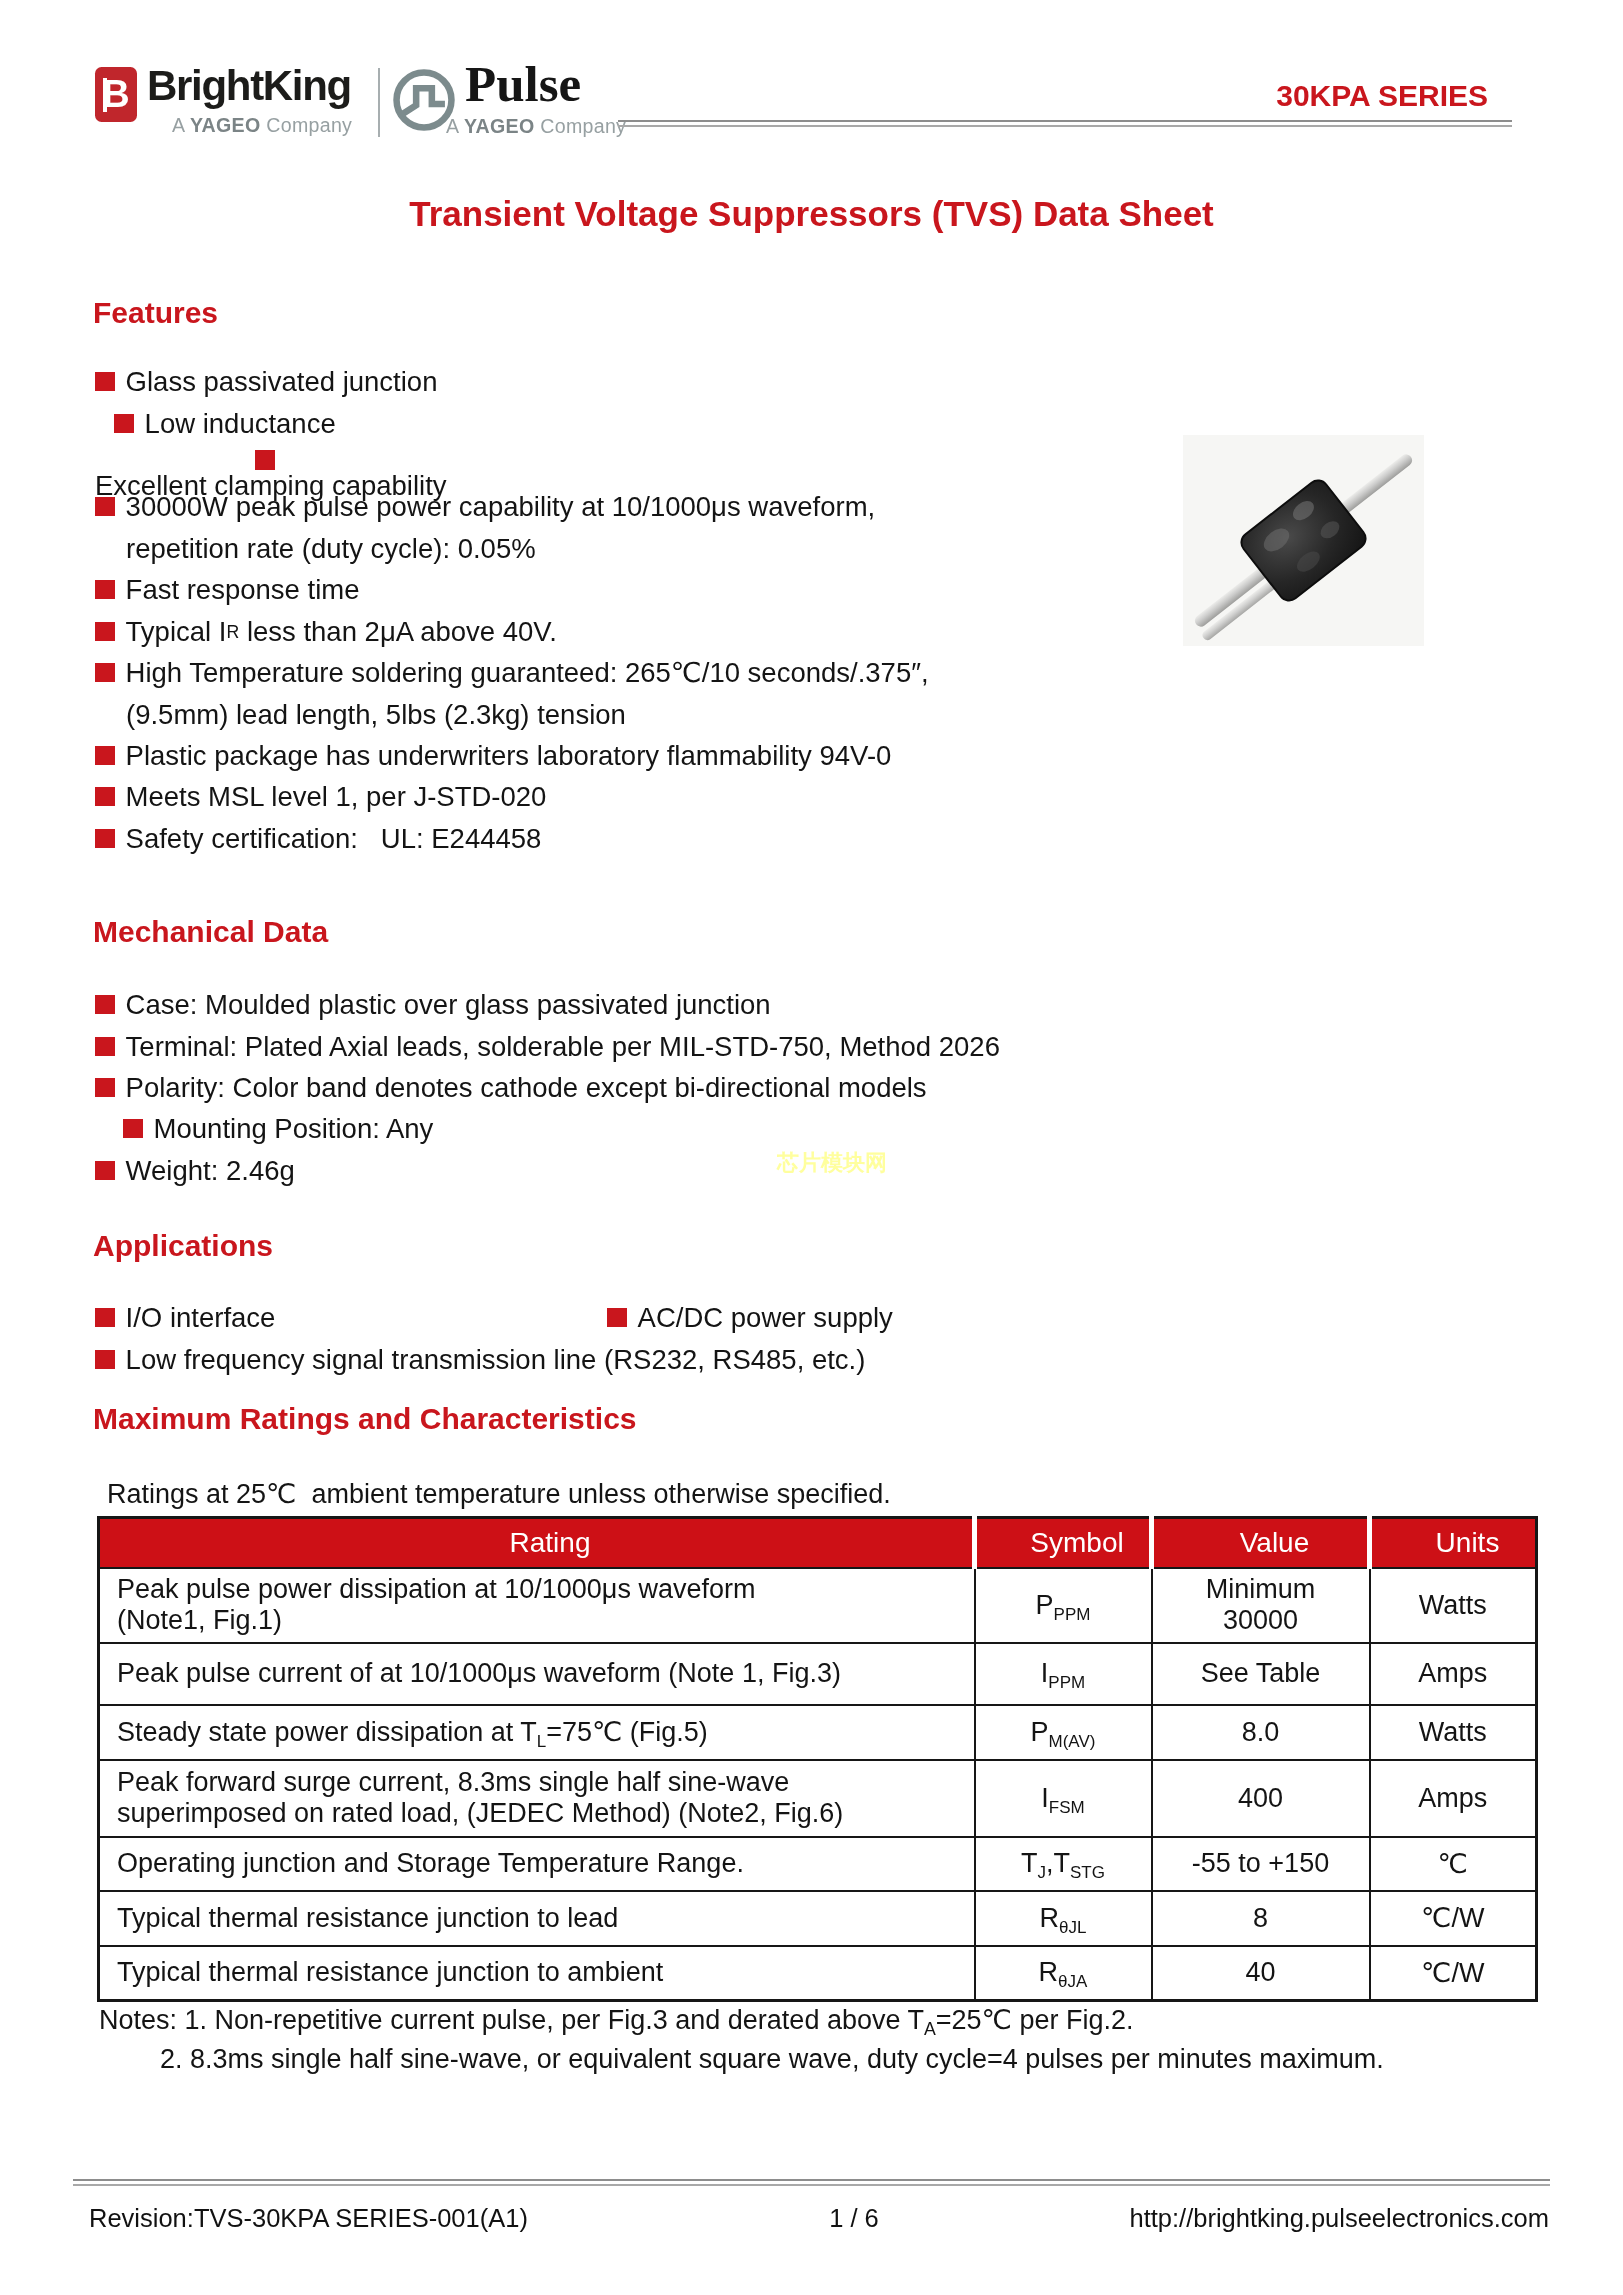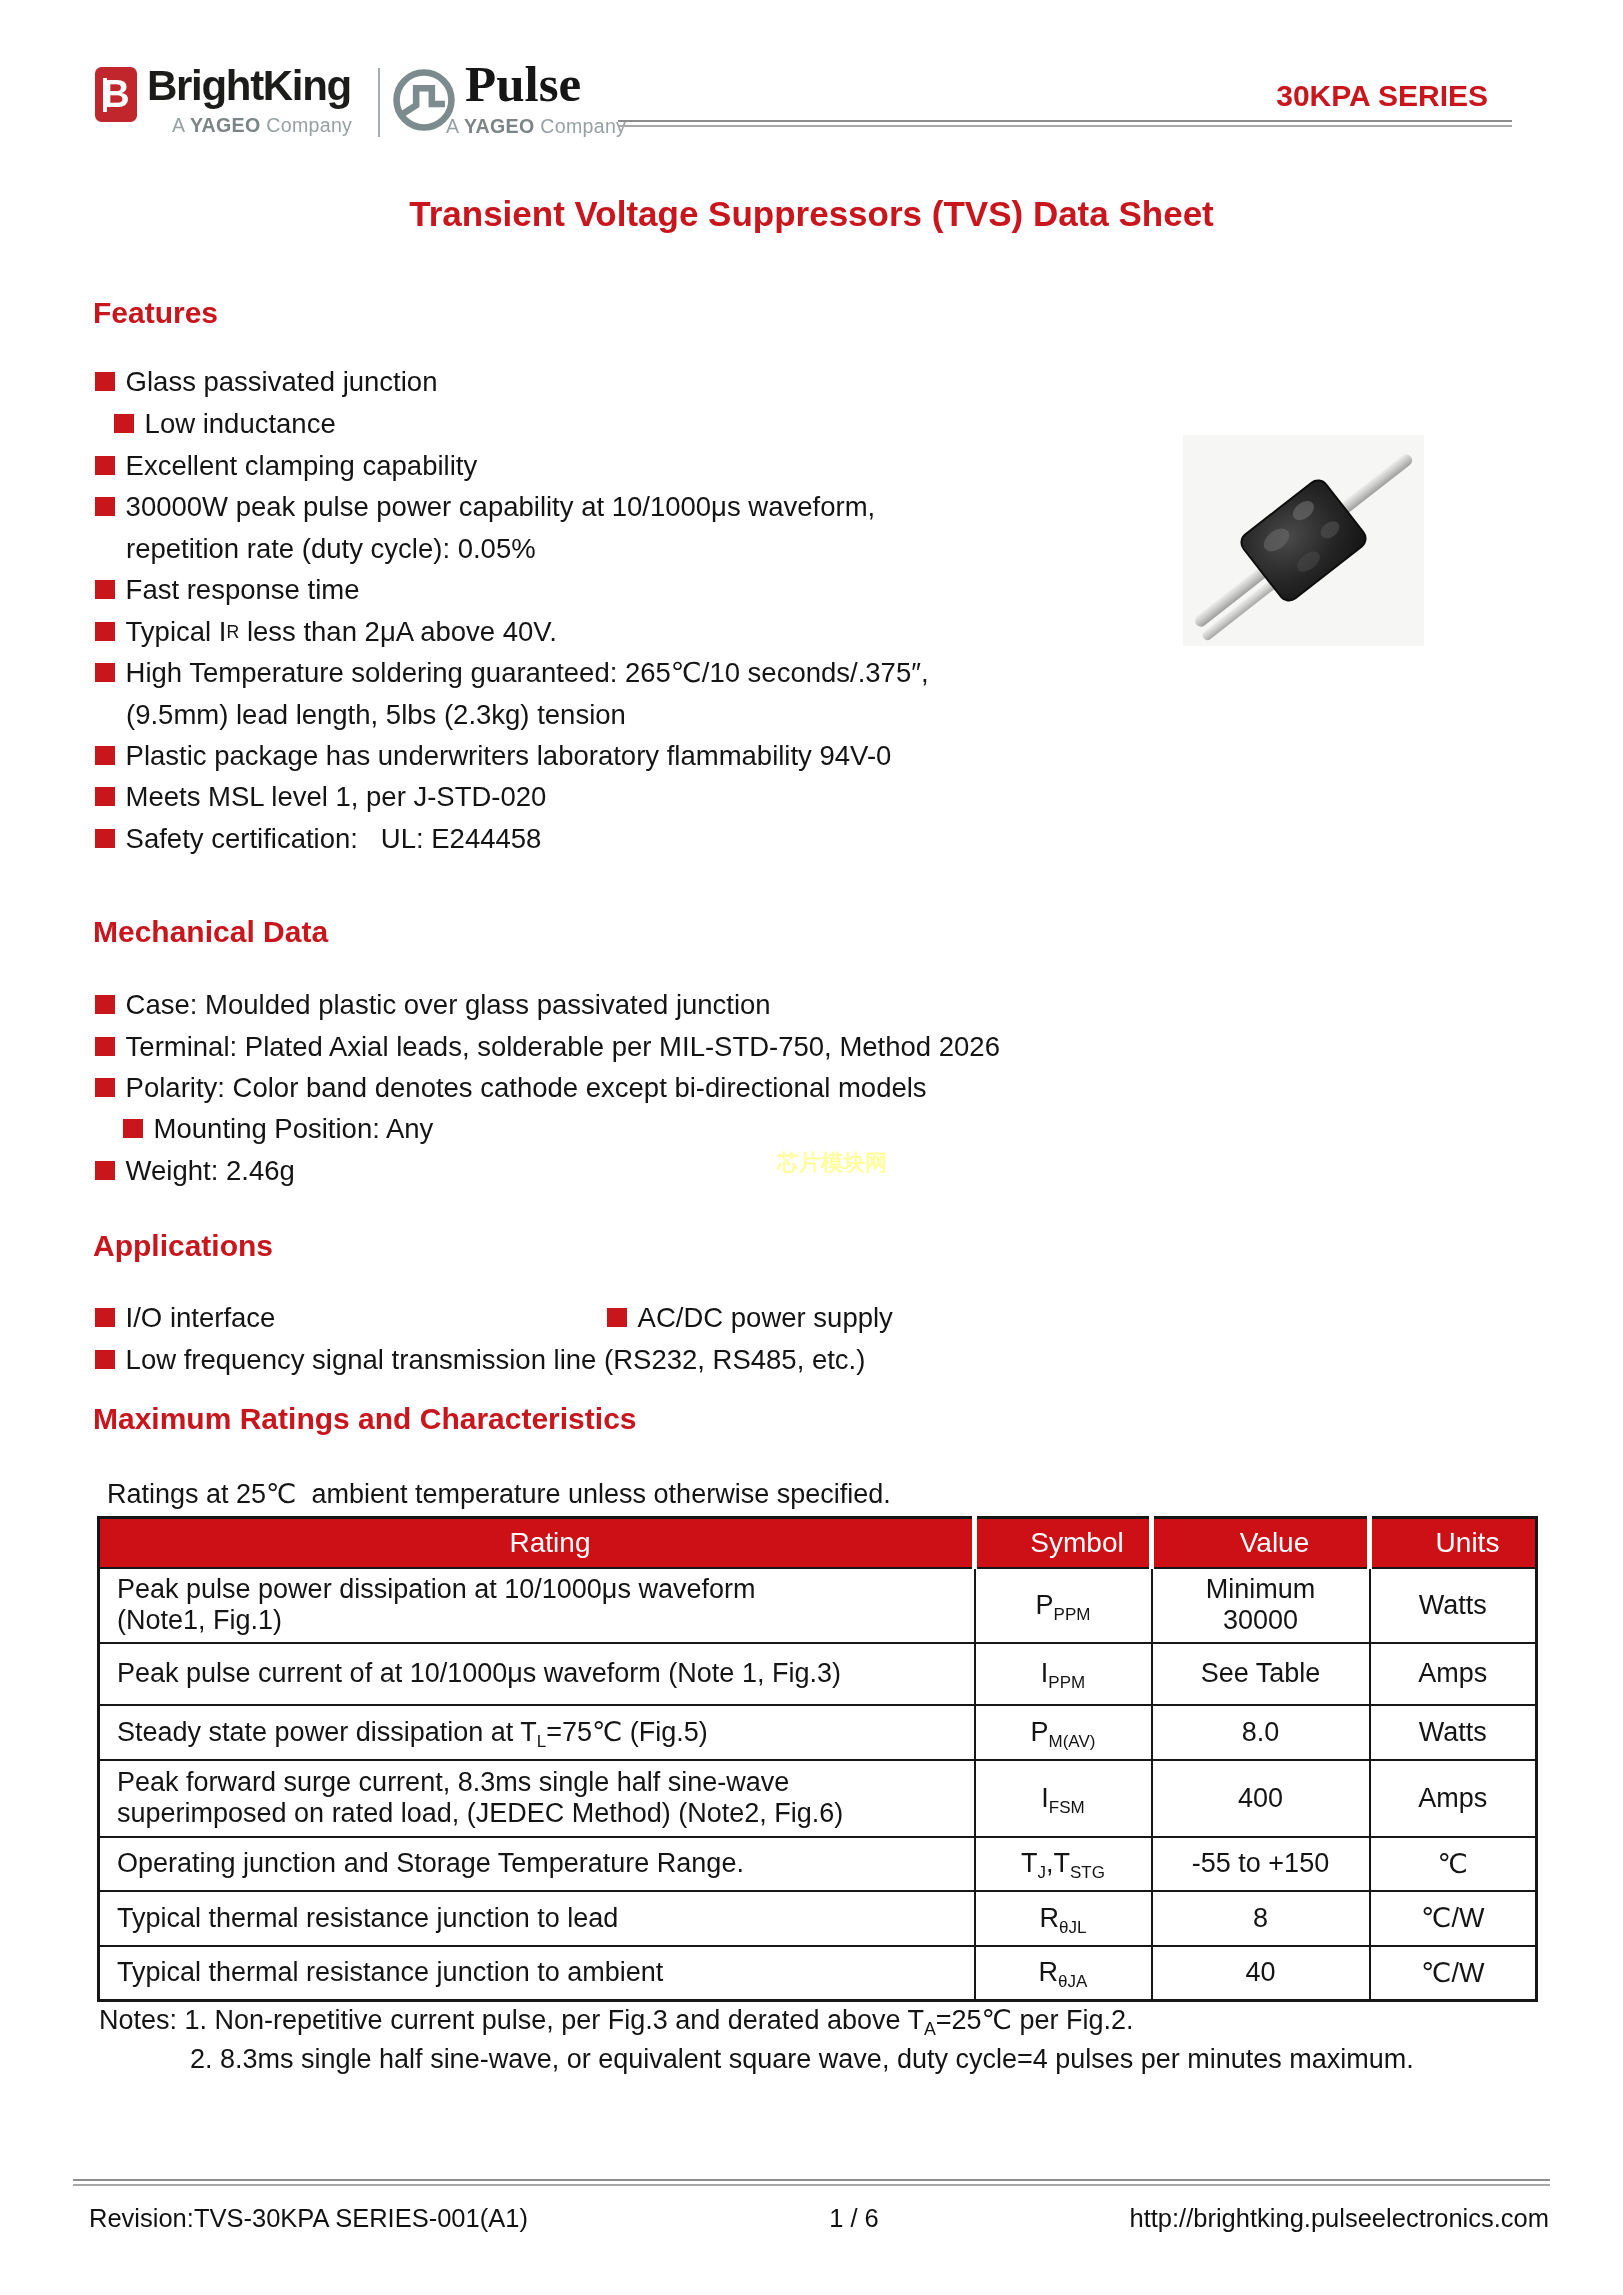--- a/index.html
+++ b/index.html
@@ -102,21 +102,21 @@
     <div class="abs series">30KPA SERIES</div>
     <div class="abs rule header-rule"></div>
   </div>
 
   <div class="abs doc-title">Transient Voltage Suppressors (TVS) Data Sheet</div>
 
   <div class="abs h-red" style="left:93px;top:296px;">Features</div>
 
   <div class="abs line" style="left:95px;top:366px;"><span class="sq"></span><span>Glass passivated junction</span></div>
   <div class="abs line" style="left:95px;top:408px;margin-left:19px;"><span class="sq"></span><span>Low inductance</span></div>
-  <div class="abs line" style="left:95px;top:450px;"><span class="sq"></span><span>Excellent clamping capability</span></div>
+  <div class="abs line" style="left:95px;top:450px;flex-direction:column;"><span class="sq"></span><span>Excellent clamping capability</span></div>
   <div class="abs line" style="left:95px;top:491px;"><span class="sq"></span><span>30000W peak pulse power capability at 10/1000μs waveform,</span></div>
   <div class="abs line" style="left:126px;top:533px;"><span>repetition rate (duty cycle): 0.05%</span></div>
   <div class="abs line" style="left:95px;top:574px;"><span class="sq"></span><span>Fast response time</span></div>
   <div class="abs line" style="left:95px;top:616px;"><span class="sq"></span><span>Typical I</span><sub class="sb">R</sub><span> less than 2μA above 40V.</span></div>
   <div class="abs line" style="left:95px;top:657px;"><span class="sq"></span><span>High Temperature soldering guaranteed: 265℃/10 seconds/.375″,</span></div>
   <div class="abs line" style="left:126px;top:699px;"><span>(9.5mm) lead length, 5lbs (2.3kg) tension</span></div>
   <div class="abs line" style="left:95px;top:740px;"><span class="sq"></span><span>Plastic package has underwriters laboratory flammability 94V-0</span></div>
   <div class="abs line" style="left:95px;top:781px;"><span class="sq"></span><span>Meets MSL level 1, per J-STD-020</span></div>
   <div class="abs line" style="left:95px;top:823px;"><span class="sq"></span><span>Safety certification:   UL: E244458</span></div>
 
@@ -226,21 +226,21 @@
       <tr style="height:55px">
         <td class="rating"><span>Typical thermal resistance junction to ambient</span></td>
         <td><span>R</span><sub>θJA</sub></td>
         <td>40</td>
         <td>℃/W</td>
       </tr>
     </tbody>
   </table>
 
   <div class="abs note" style="left:99px;top:2004px;"><span>Notes: 1. Non-repetitive current pulse, per Fig.3 and derated above T</span><sub class="sb">A</sub><span>=25℃ per Fig.2.</span></div>
-  <div class="abs note" style="left:190px;top:2044px;">2. 8.3ms single half sine-wave, or equivalent square wave, duty cycle=4 pulses per minutes maximum.</div>
+  <div class="abs note" style="left:160px;top:2044px;">2. 8.3ms single half sine-wave, or equivalent square wave, duty cycle=4 pulses per minutes maximum.</div>
 
   <div class="abs rule footer-rule"></div>
   <div class="abs footer-text" style="left:89px;top:2204px;">Revision:TVS-30KPA SERIES-001(A1)</div>
   <div class="abs footer-text" style="left:0;right:0;top:2204px;text-align:center;padding-left:85px;">1 / 6</div>
   <a class="abs footer-text footer-url" style="right:74px;top:2204px;" href="#">http://brightking.pulseelectronics.com</a>
 
 </div>
 
 
 </body></html>

